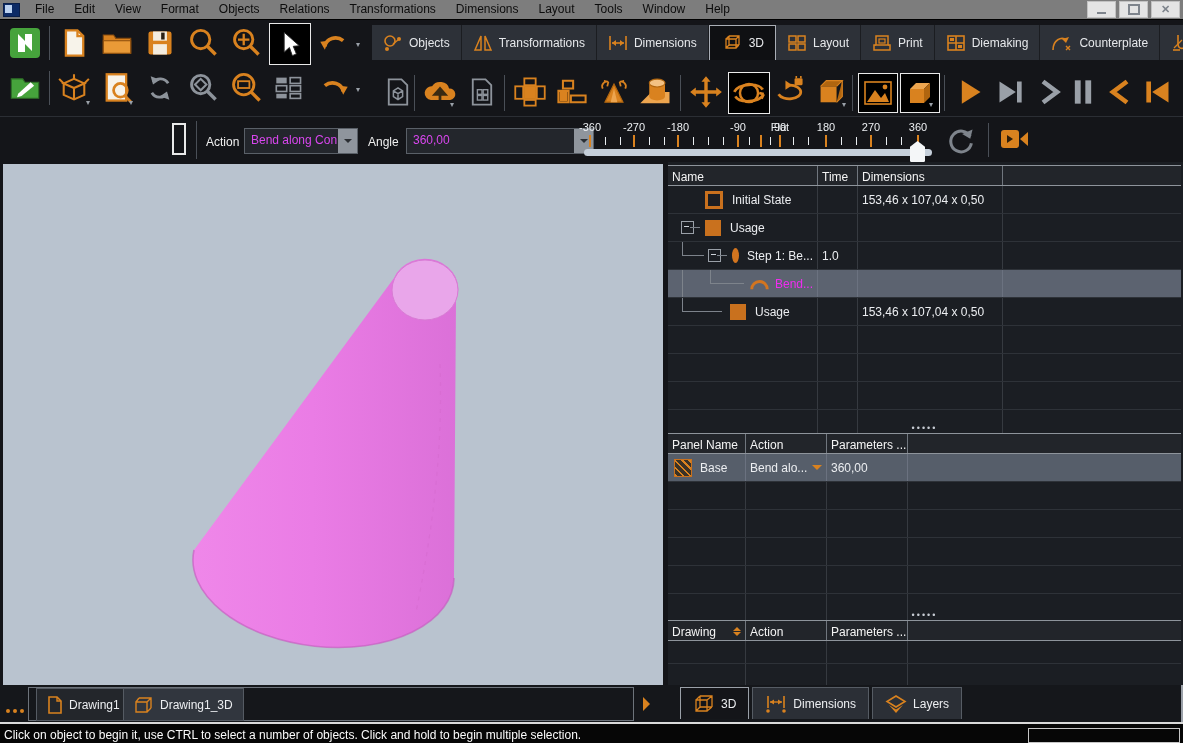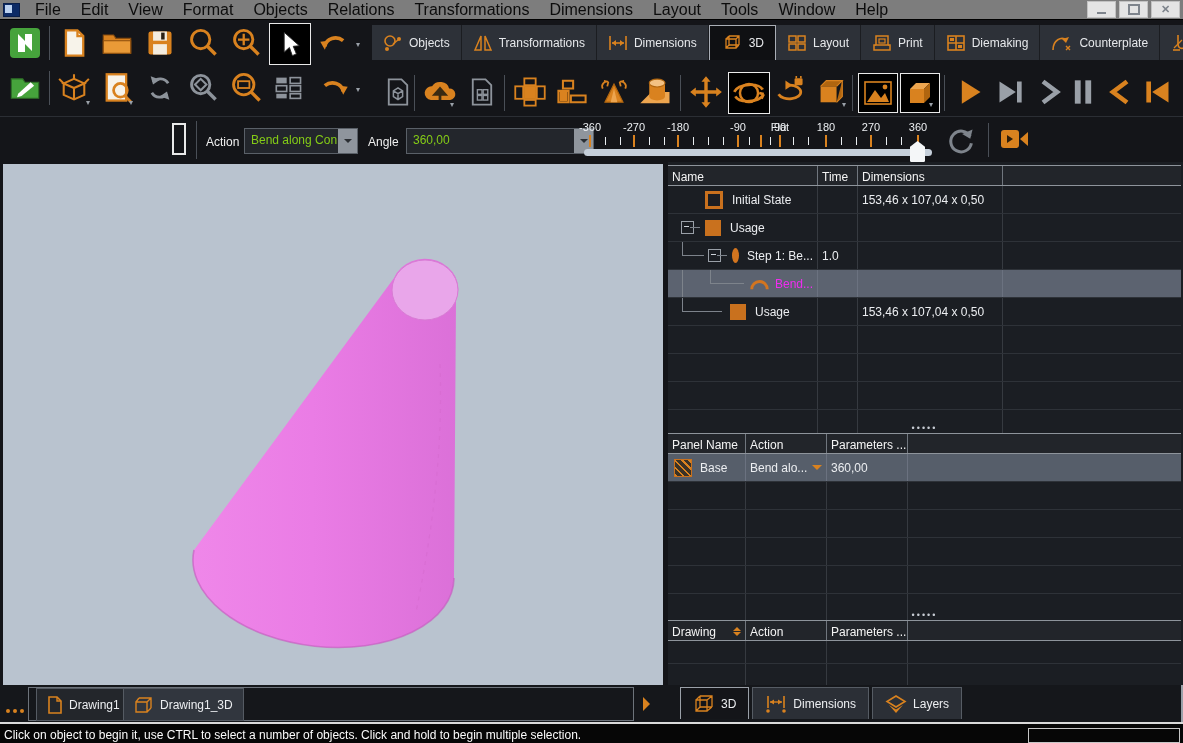--- a/index.html
+++ b/index.html
@@ -4,42 +4,42 @@
 <style>
   html,body{margin:0;padding:0;background:#2a2a2a;}
   .app{position:relative;width:1183px;height:743px;background:#141519;overflow:hidden;
        font-family:"Liberation Sans",sans-serif;-webkit-font-smoothing:antialiased;}
   .abs{position:absolute;box-sizing:border-box;}
   
   .menubar{position:absolute;top:0;left:0;width:100%;height:19px;background:#7d7d7d;
            display:flex;align-items:center;}
   .appicon{width:15px;height:12px;margin:0 5px 0 3px;background:#0d2b66;border:1px solid #0a1f4a;position:relative;}
   .appicon::after{content:"";position:absolute;left:1px;top:1px;width:7px;height:8px;background:#bcd2f0;}
-  .menu-item{font-size:16px;color:#0c0c0c;padding:0 10px;line-height:19px;cursor:default;}
+  .menu-item{font-size:12px;color:#0c0c0c;padding:0 10px;line-height:19px;cursor:default;}
   .win-controls{margin-left:auto;display:flex;gap:3px;padding-right:3px;}
   .win-btn{width:27px;height:15px;background:#e4e4e4;border:1px solid #c2c2c2;display:flex;align-items:center;justify-content:center;}
   .glyph-min{width:9px;height:2px;background:#7e848c;margin-top:6px;}
   .glyph-restore{width:8px;height:7px;border:2px solid #7e848c;position:relative;}
   .glyph-close{color:#7e848c;font-size:11px;font-weight:bold;line-height:1;}
   
   .toolbar{position:absolute;top:19px;left:0;width:100%;height:96px;background:#141519;border-top:1px solid #000;}
   .tbtn{position:absolute;width:40px;height:40px;display:flex;align-items:center;justify-content:center;}
   .tbtn.sel{background:#000;border:1px solid #e9e9e9;}
   .tbtn.boxed{background:#000;border:1px solid #e9e9e9;width:38px;height:38px;}
   .vsep{position:absolute;width:1px;background:#4a4f57;}
   .caret{position:absolute;font-size:8px;color:#9aa0a8;}
   
   .ribbon-tabs{position:absolute;left:372px;top:5px;height:35px;display:flex;}
   .rtab{display:flex;align-items:center;gap:6px;padding:0 11px;font-size:12px;color:#e6e8eb;
         background:#2d3138;border-right:1px solid #1b1d21;white-space:nowrap;}
   .rtab.sel{background:#0f1013;border:1px solid #a9aeb6;border-bottom:none;}
   
   .optbar{position:absolute;top:116px;left:0;width:100%;height:46px;background:#141519;border-top:1px solid #2b2e34;}
   .combo{position:absolute;height:24px;background:#23262c;border:1px solid #5a6068;display:flex;align-items:stretch;}
-  .combo .ctxt{flex:1;font-size:12px;color:#84cc16;padding:4px 6px 0 6px;white-space:nowrap;overflow:hidden;}
+  .combo .ctxt{flex:1;font-size:12px;color:#d946ef;padding:4px 6px 0 6px;white-space:nowrap;overflow:hidden;}
   .combo .ctxt.dim{color:#767d85;}
   .combo .dd{width:19px;background:#8f959d;display:flex;align-items:center;justify-content:center;}
   .combo .dd::after{content:"";border:4px solid transparent;border-top-color:#2b2e33;margin-top:4px;}
   .optlabel{position:absolute;font-size:12px;color:#f0f0f0;top:18px;}
   .tick{position:absolute;width:2px;}
   .ticklabel{position:absolute;top:2px;font-size:11px;color:#eceff2;transform:translateX(-50%);}
   
   .viewport{position:absolute;top:164px;left:3px;width:660px;height:521px;background:#b9c3cf;}
   
   .rpanel{position:absolute;top:162px;left:668px;width:515px;height:523px;background:#1b1e23;

